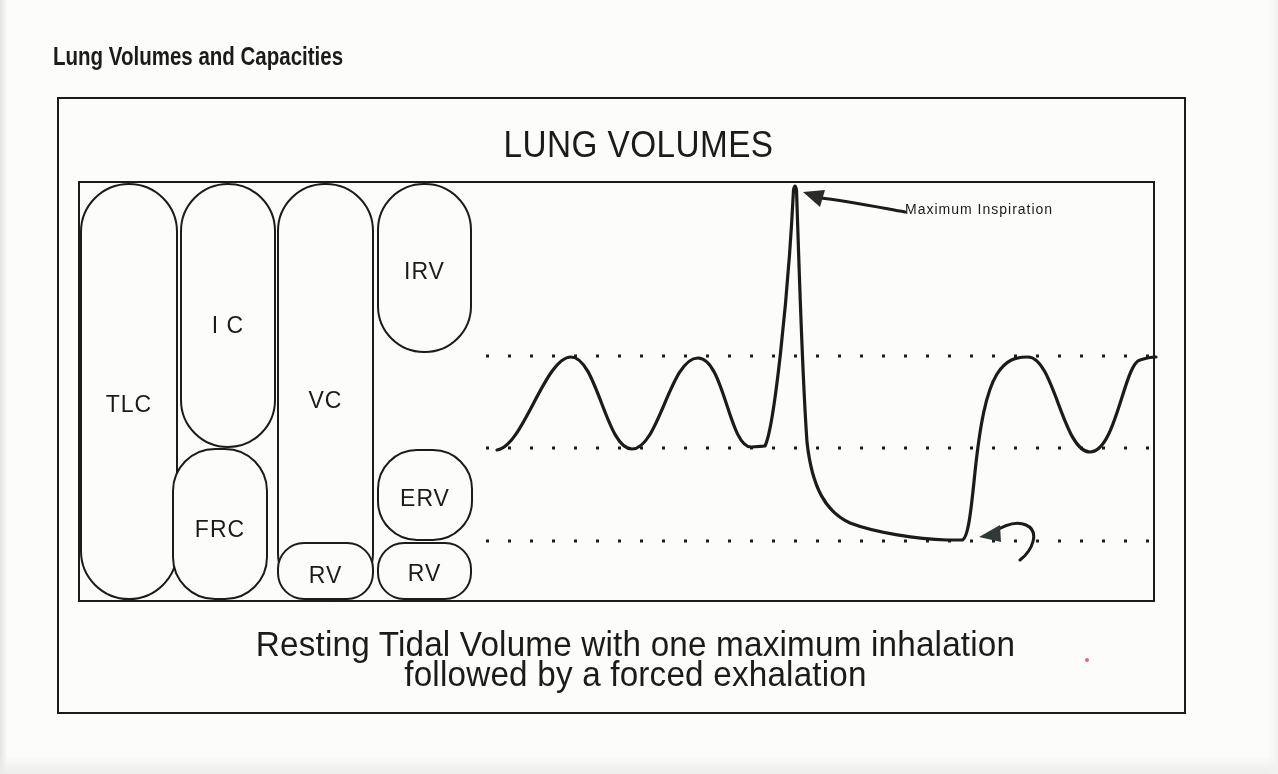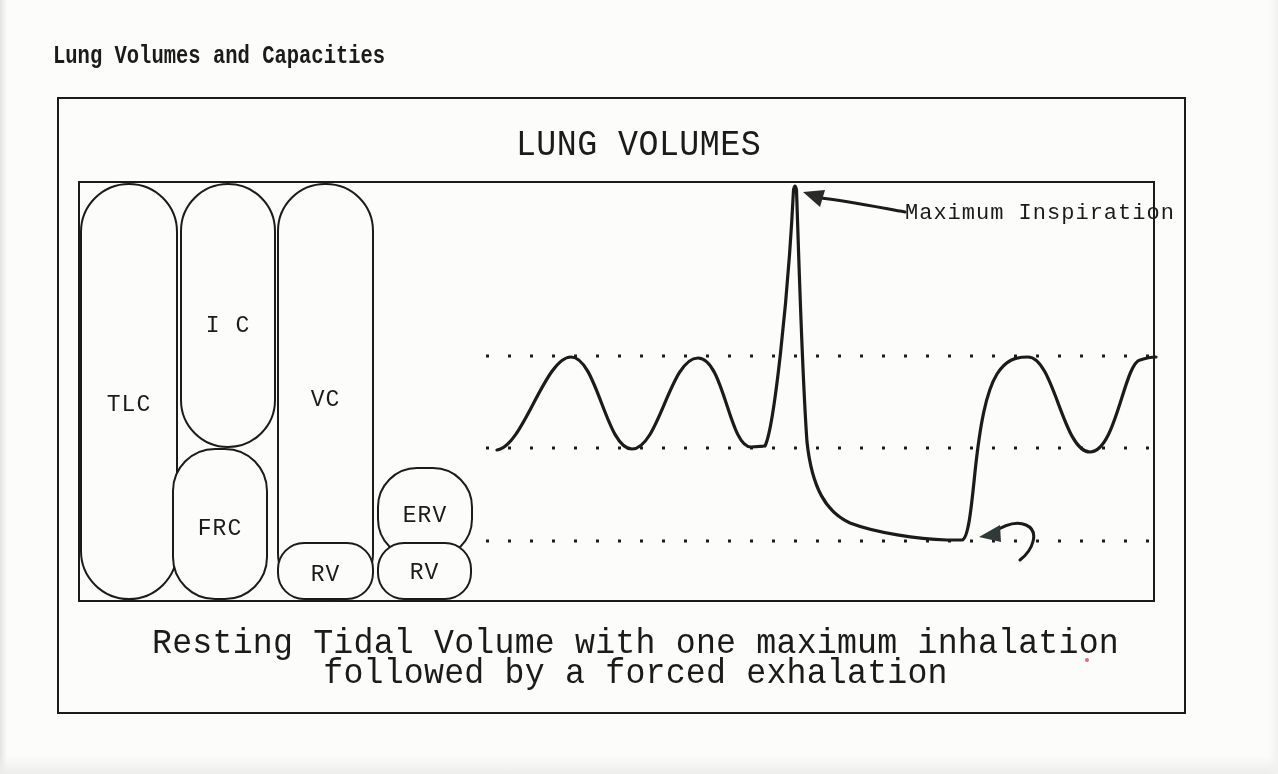--- a/index.html
+++ b/index.html
@@ -1,19 +1,19 @@
 <!DOCTYPE html>
 <html><head>
 <meta charset="utf-8">
 <style>
   html,body{margin:0;padding:0;background:#fbfbf9;}
   .page{
     position:relative;width:1278px;height:774px;overflow:hidden;
     background:#fcfcfa;
-    font-family:Liberation Mono, monospace;
+    font-family:Liberation Sans, sans-serif;
     color:#1b1b1b;
   }
   
   .edge-left{position:absolute;left:0;top:0;width:7px;height:100%;
     background:linear-gradient(90deg,#e4e4e1,rgba(252,252,250,0));}
   .edge-bottom{position:absolute;left:0;bottom:0;width:100%;height:18px;
     background:linear-gradient(0deg,#ededeb,rgba(252,252,250,0));}
   .edge-right{position:absolute;right:0;top:0;width:10px;height:100%;
     background:linear-gradient(270deg,#f2f2f0,rgba(252,252,250,0));}
 
@@ -48,28 +48,28 @@
   .pill-frc{left:172px;top:448px;width:96px;height:152px;border-radius:43px;}
   .pill-frc span{transform:translateY(5px);}
   .pill-vc {left:277px;top:183px;width:97px;height:418px;border-radius:48px;}
   .pill-vc span{transform:translateY(8px);}
   .pill-rv3{left:277px;top:542px;width:97px;height:58px;border-radius:27px;}
   .pill-rv3 span{transform:translateY(4px);}
   .pill-irv{left:377px;top:183px;width:95px;height:170px;border-radius:47px;}
   .pill-irv span{transform:translateY(3px);}
   .pill-tv {left:377px;top:355px;width:96px;height:93px;border-radius:40px;}
   .pill-tv span{transform:translateY(5px);}
-  .pill-erv{left:377px;top:467px;width:96px;height:92px;border-radius:40px;}
+  .pill-erv{left:377px;top:449px;width:96px;height:92px;border-radius:40px;}
   .pill-erv span{transform:translateY(3px);}
   .pill-rv4{left:377px;top:542px;width:95px;height:58px;border-radius:27px;}
   .pill-rv4 span{transform:translateY(2px);}
 
   .overlay{position:absolute;left:0;top:0;width:1278px;height:774px;pointer-events:none;}
 
-  .ann{position:absolute;font-size:22px;letter-spacing:1px;white-space:nowrap;}
+  .ann{position:absolute;font-size:14px;letter-spacing:1px;white-space:nowrap;}
   .ann-insp{left:905px;top:201px;}
   .ann-exp{left:910px;top:567px;}
 
   .caption{
     position:absolute;left:59px;top:629px;width:1127px;text-align:center;
     font-size:35px;line-height:30px;letter-spacing:.2px;
     transform:translateX(13px) scaleX(.95);transform-origin:center;
   }
   .pink-dot{position:absolute;left:1085px;top:658px;width:4px;height:4px;
     border-radius:50%;background:#e8457e;opacity:.85;}
@@ -94,20 +94,23 @@
     <span>I C</span>
   </div>
   <div class="pill pill-frc">
     <span>FRC</span>
   </div>
   <div class="pill pill-vc">
     <span>VC</span>
   </div>
   <div class="pill pill-rv3">
     <span>RV</span>
+  </div>
+  <div class="pill pill-irv">
+    <span>IRV</span>
   </div>
   <div class="pill pill-erv">
     <span>ERV</span>
   </div>
   <div class="pill pill-rv4">
     <span>RV</span>
   </div>
 
   <svg class="overlay" viewBox="0 0 1278 774">
 

